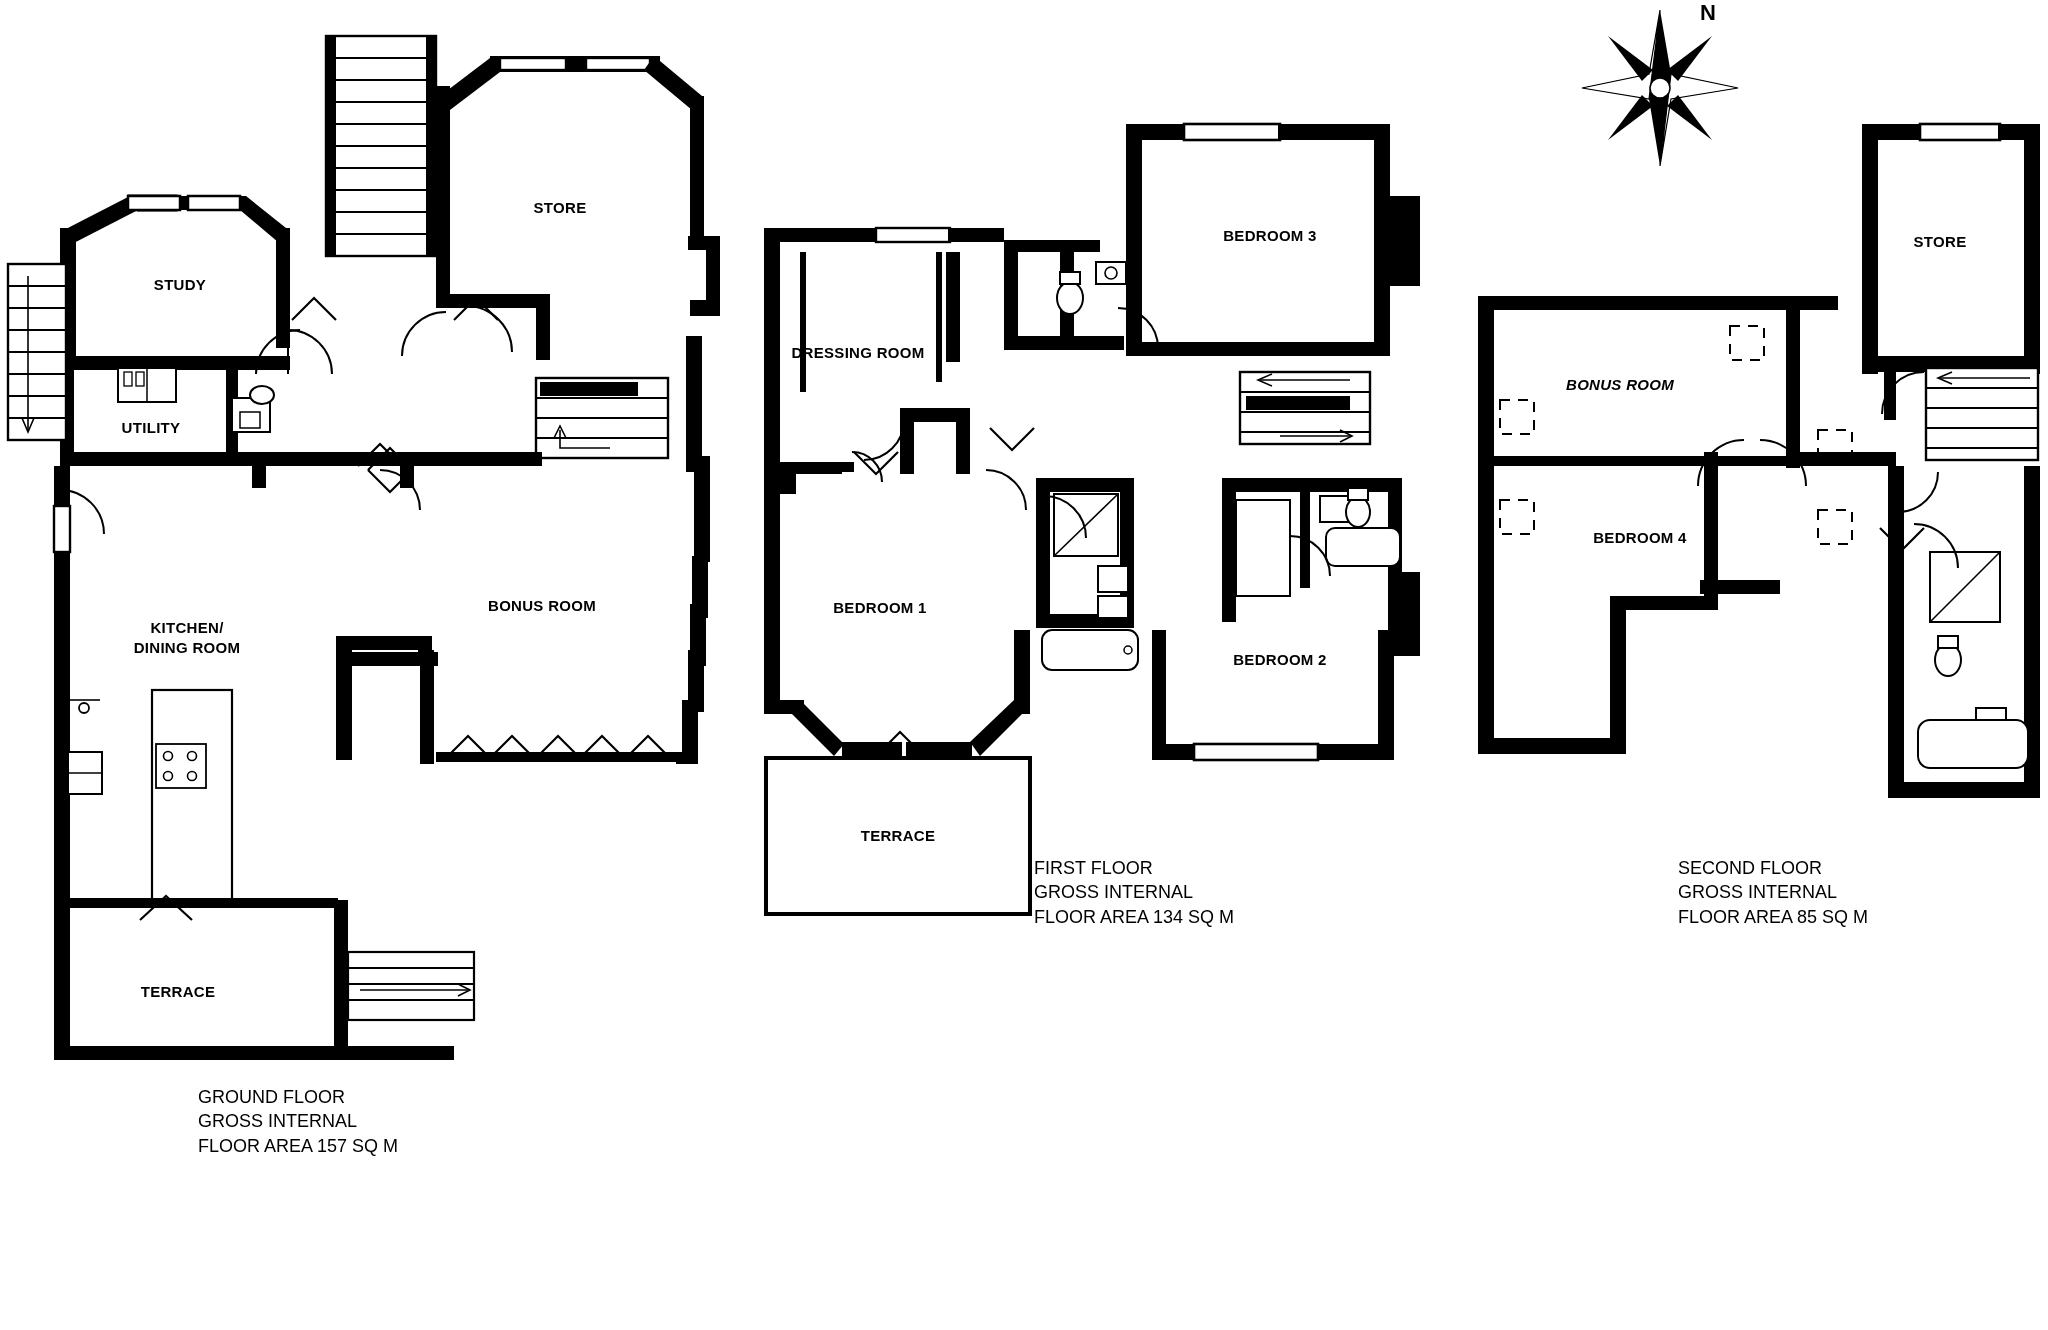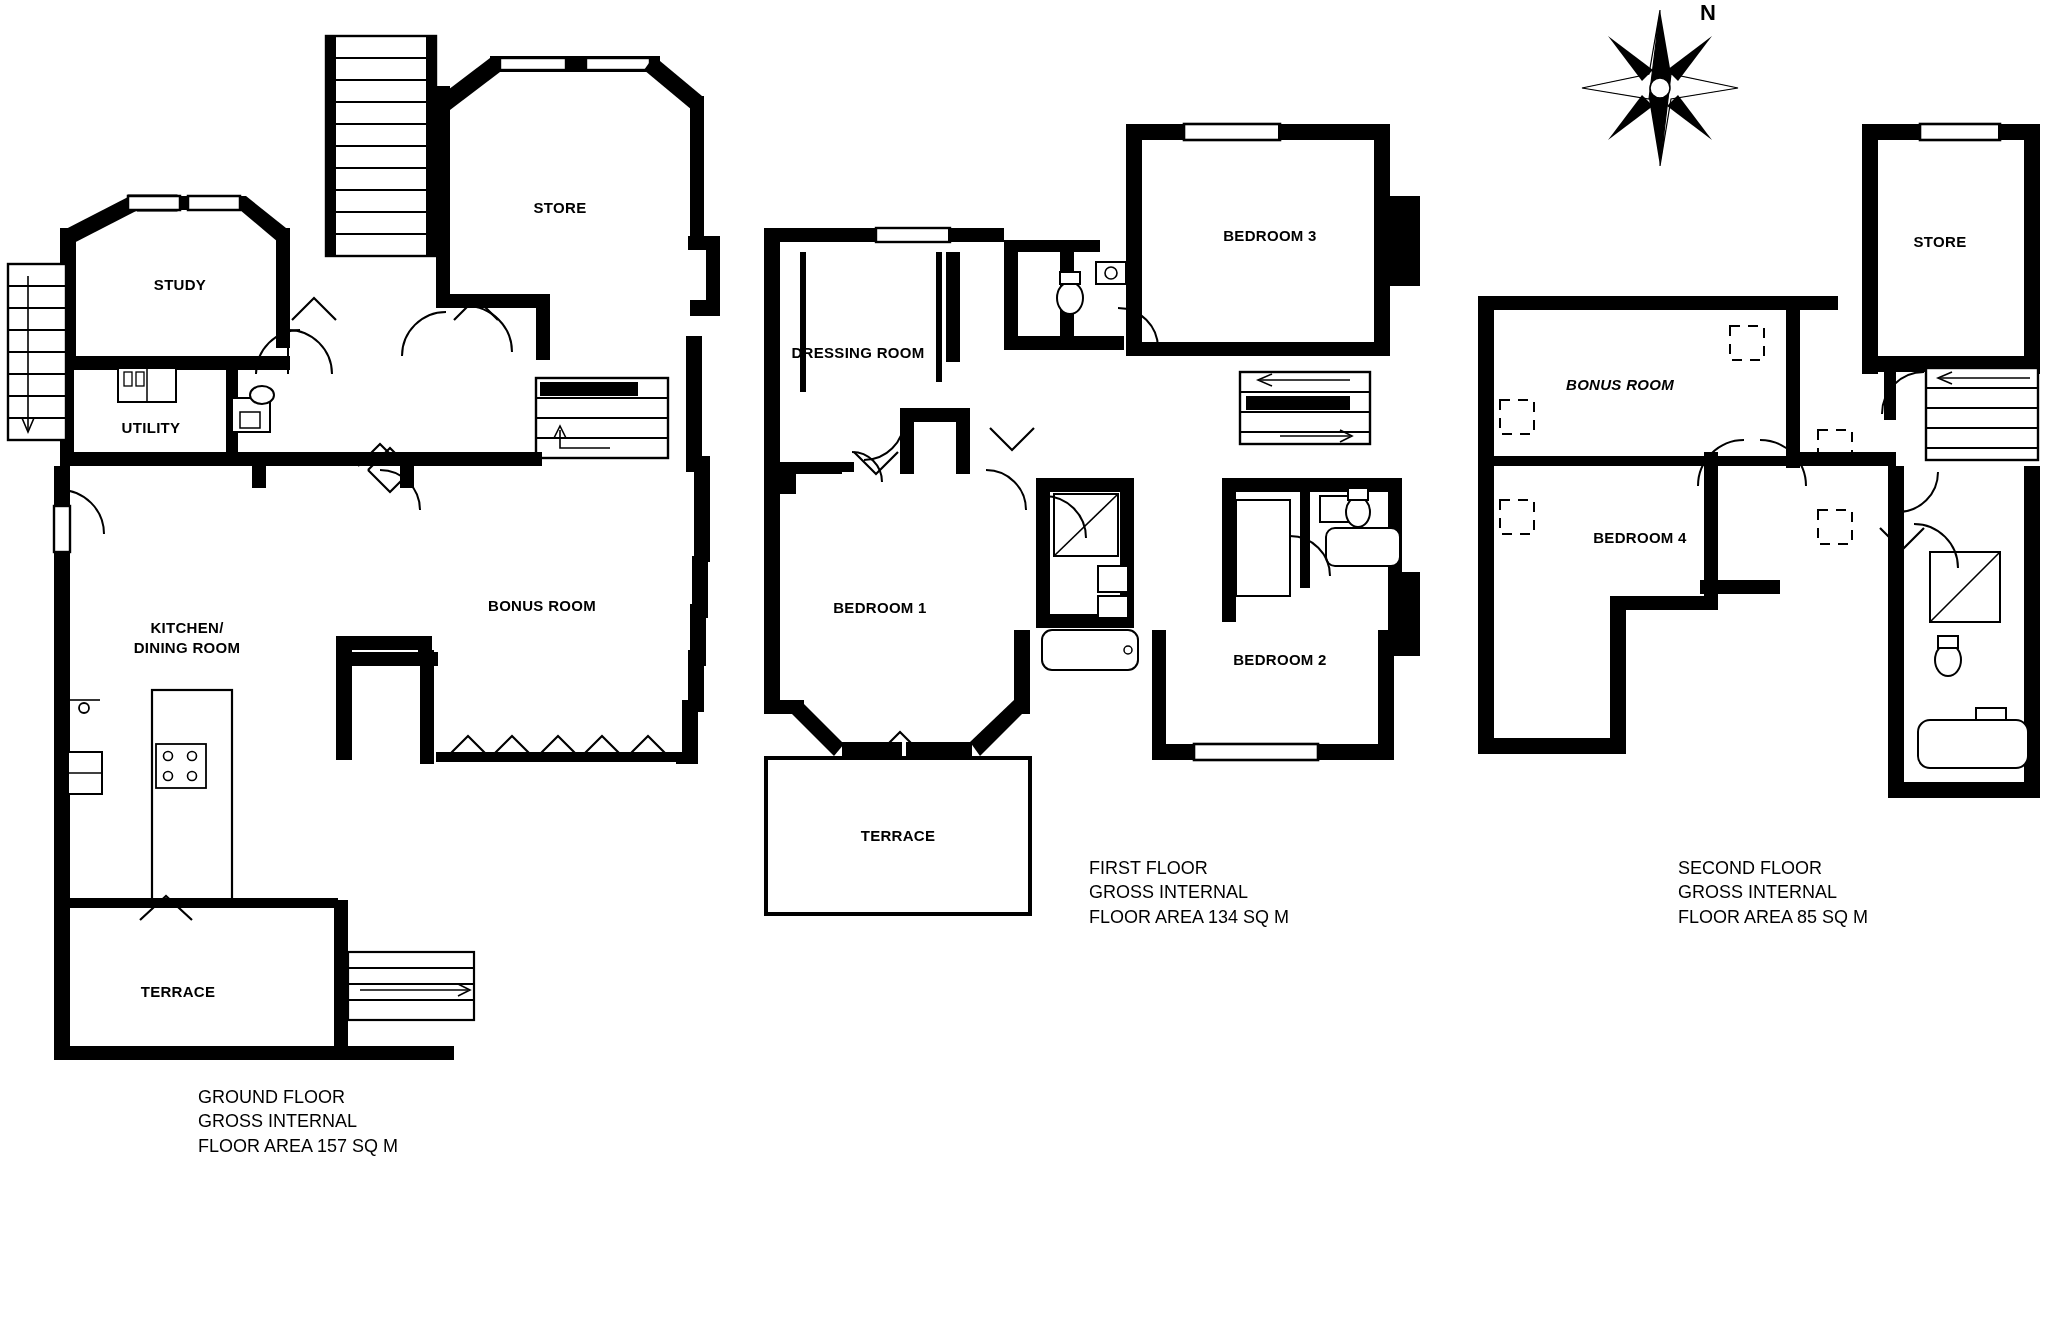--- a/index.html
+++ b/index.html
@@ -431,21 +431,21 @@
   <div class="room-label" style="left:1190px; top:650px; width:180px;">BEDROOM 2</div>
   <div class="room-label" style="left:808px; top:826px; width:180px;">TERRACE</div>
 
   <div class="room-label" style="left:1860px; top:232px; width:160px;">STORE</div>
   <div class="room-label" style="left:1500px; top:375px; width:240px;font-style:italic;">BONUS ROOM</div>
   <div class="room-label" style="left:1520px; top:528px; width:240px;">BEDROOM 4</div>
 
   <div class="floor-note" style="left:198px; top:1085px;">GROUND FLOOR
 GROSS INTERNAL
 FLOOR AREA 157 SQ M</div>
-  <div class="floor-note" style="left:1089px; top:856px;">FIRST FLOOR
+  <div class="floor-note" style="left:1034px; top:856px;">FIRST FLOOR
 GROSS INTERNAL
 FLOOR AREA 134 SQ M</div>
   <div class="floor-note" style="left:1678px; top:856px;">SECOND FLOOR
 GROSS INTERNAL
 FLOOR AREA 85 SQ M</div>
 
 
   <div style="position:absolute; left:1700px; top:0px; font-size:22px; font-weight:bold;">N</div>
 
 </div>

